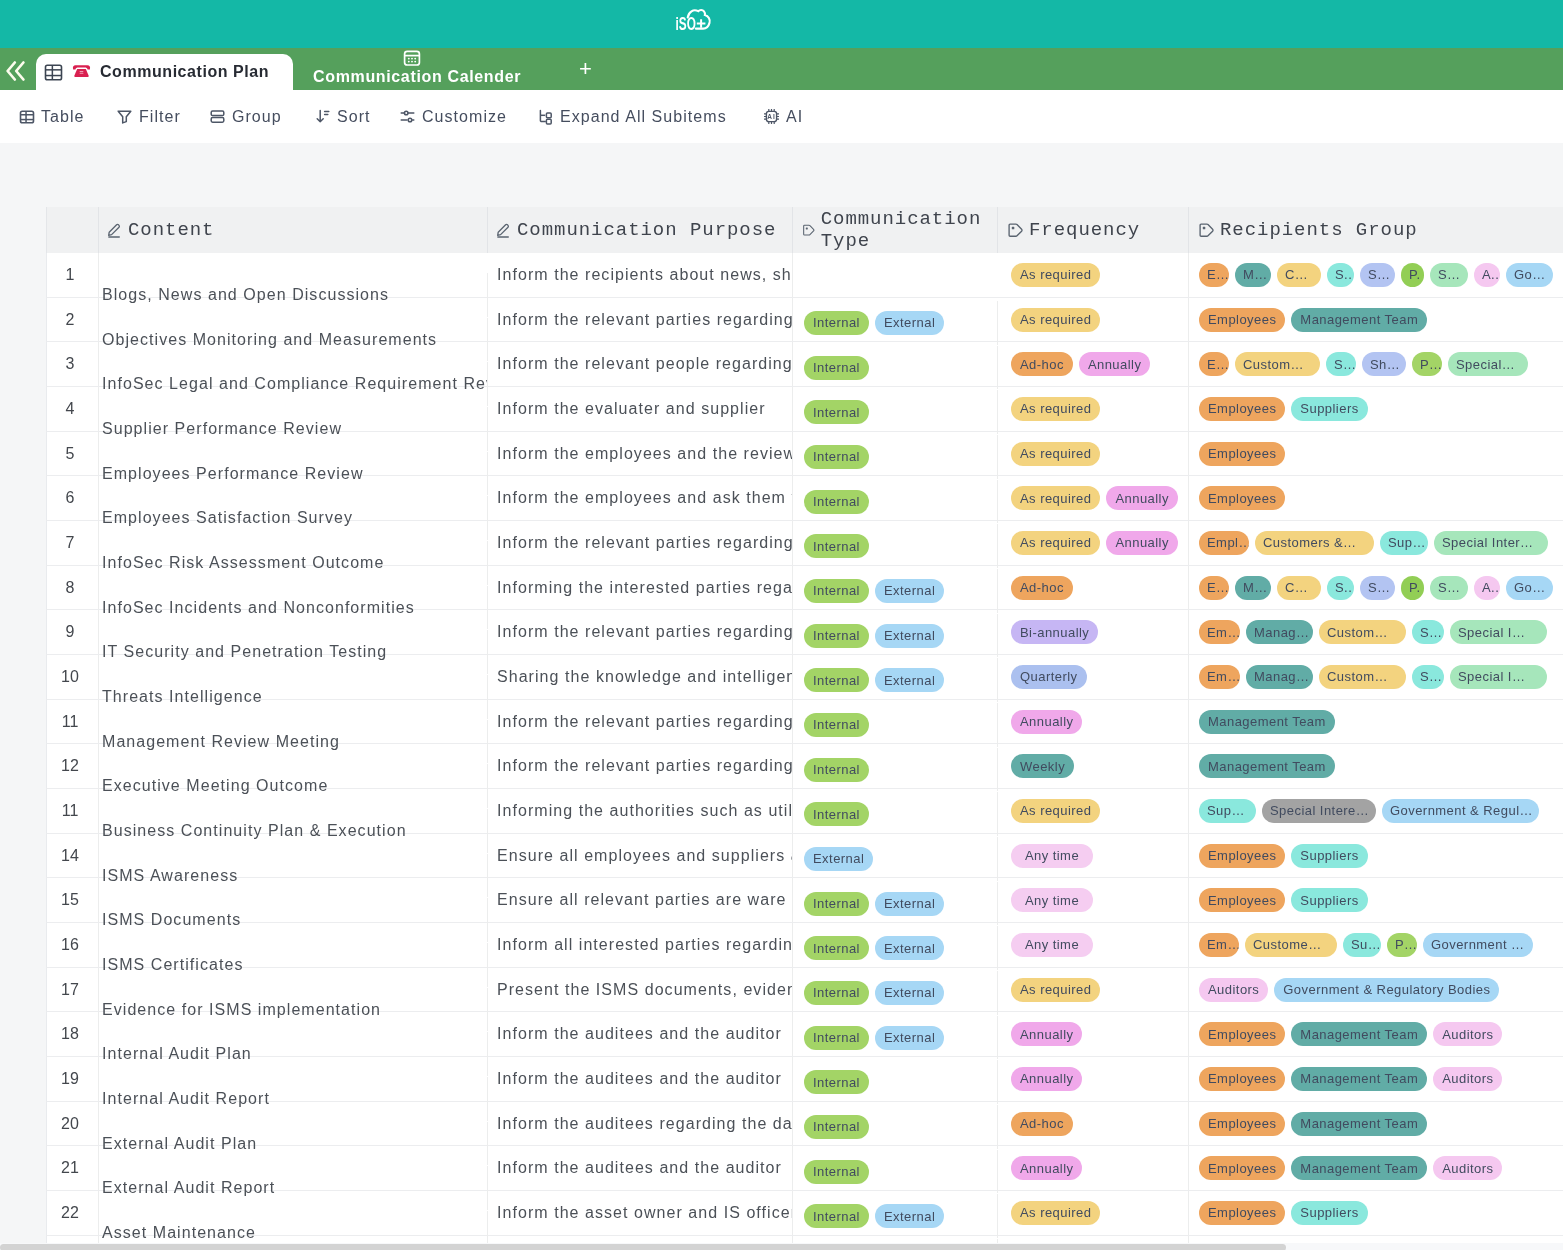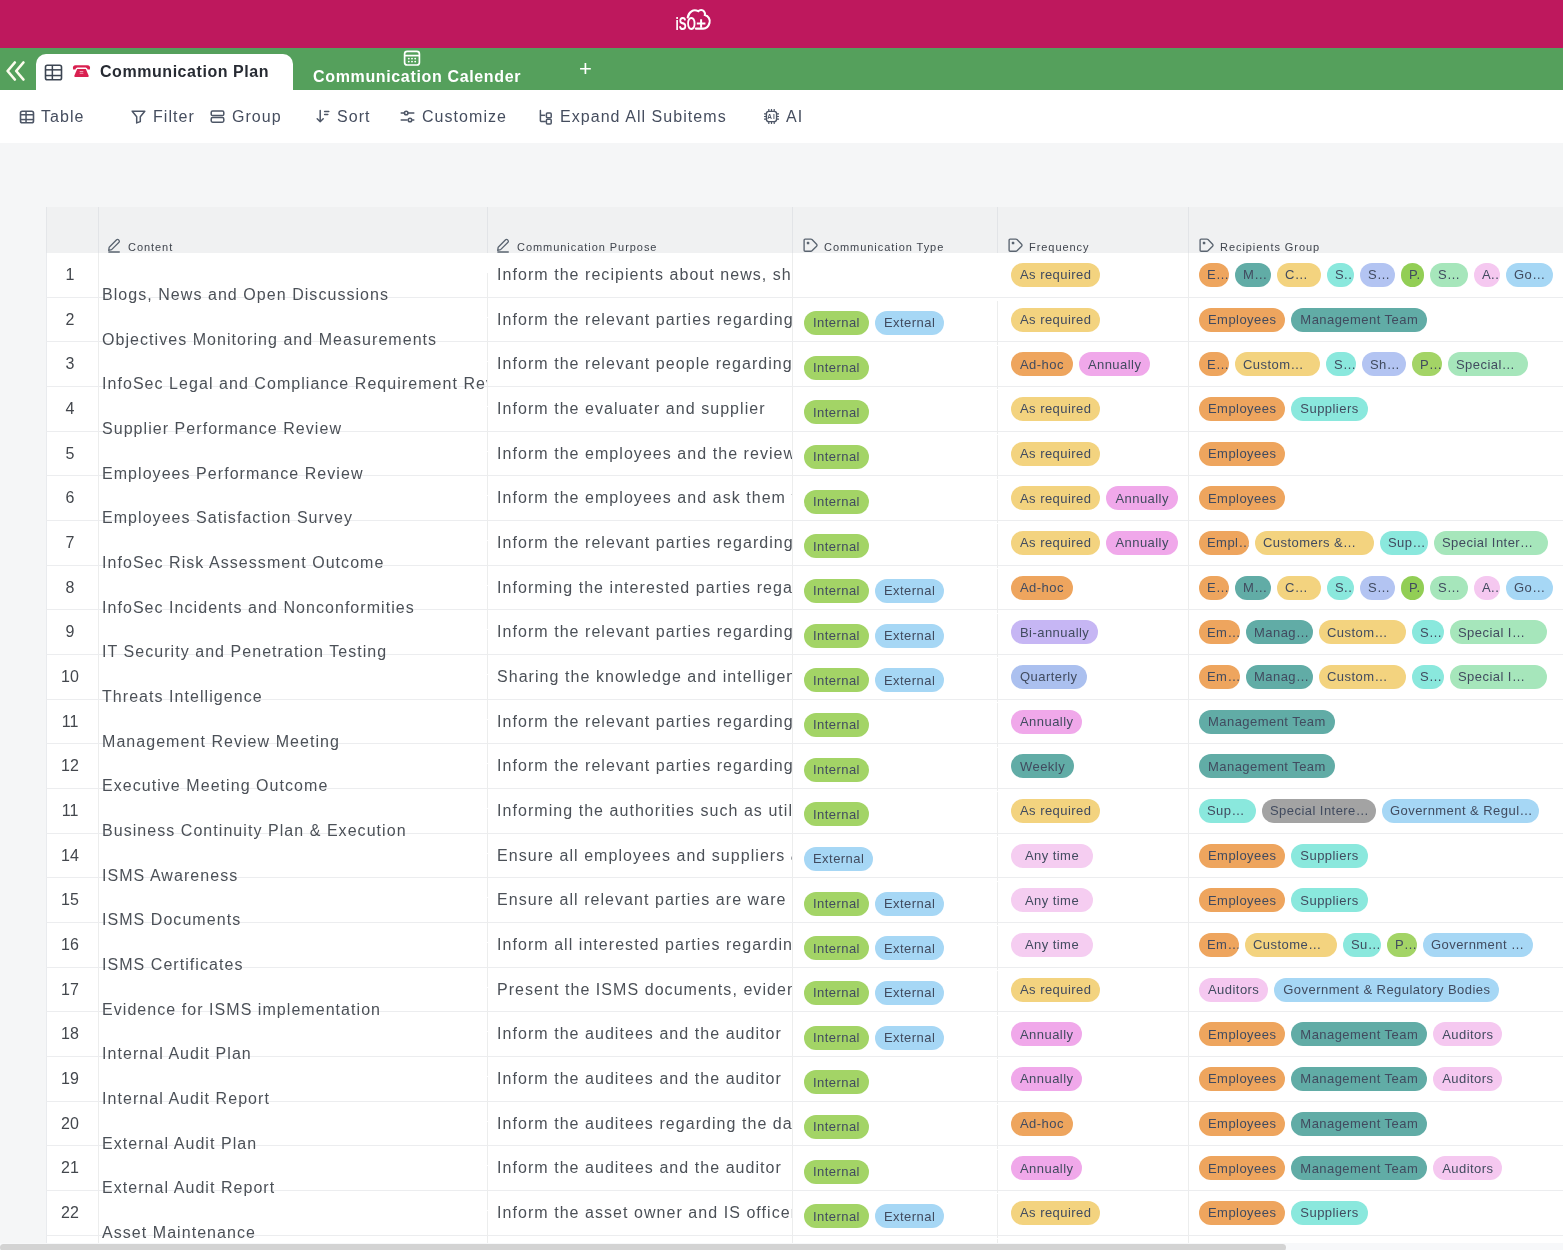--- a/index.html
+++ b/index.html
@@ -1,34 +1,34 @@
 <!DOCTYPE html>
 <html><head>
 <meta charset="utf-8">
 <style>
   * { margin:0; padding:0; box-sizing:border-box; }
   html,body { width:1563px; height:1250px; overflow:hidden; background:#f5f6f7;
     font-family:"Liberation Sans", sans-serif; }
-  .topbar { position:absolute; left:0; top:0; width:1563px; height:48px; background:#be185d; }
+  .topbar { position:absolute; left:0; top:0; width:1563px; height:48px; background:#14b8a6; }
   .tabstrip { position:absolute; left:0; top:48px; width:1563px; height:42px; background:#55a05c; }
   .chev { position:absolute; left:5px; top:12px; }
   .tab-active { position:absolute; left:36px; top:6px; width:257px; height:36px; background:#ffffff;
     border-radius:10px 10px 0 0; display:flex; align-items:center; padding-left:8px; }
   .tab-active .label { font-size:16px; font-weight:bold; letter-spacing:0.55px; color:#272b33; margin-left:9px; }
   .tab2 { position:absolute; left:303px; top:0; height:42px; display:flex; align-items:center;flex-direction:column; }
   .tab2 .label { color:#fff; font-size:16px; font-weight:bold; letter-spacing:0.65px; margin-left:10px; }
   .plus { position:absolute; left:579px; top:0; height:42px; display:flex; align-items:center;
     color:#fff; font-size:22px; font-weight:300; }
   .toolbar { position:absolute; left:0; top:90px; width:1563px; height:53px; background:#ffffff; }
   .titem { position:absolute; top:0; height:53px; display:flex; align-items:center; color:#454d5e; font-size:16px; letter-spacing:1.05px; }
   .titem svg { margin-right:6px; }
   .tablewrap { position:absolute; left:46px; top:207px; }
   .hdr { display:flex; height:46px; background:#f0f1f2; border-left:1px solid #e4e6e9; }
-  .hcell { display:flex; align-items:flex-end; border-right:1px solid #e2e4e7; height:46px;
-    color:#3f444d; font-size:11px; letter-spacing:0.95px; }
+  .hcell { display:flex; align-items:center; border-right:1px solid #e2e4e7; height:46px;
+    color:#3f444d; font-size:19px; letter-spacing:0.95px;font-family:Liberation Mono, monospace; }
   .hcell svg { margin:0 6px 0 9px; }
   .row { display:flex; height:44.68px; background:#ffffff; border-bottom:1px solid #ecedef; border-left:1px solid #e9ebee; }
   .cell { border-right:1px solid #eceded; height:100%; display:flex; align-items:center; overflow:hidden; }
   .c-num   { width:52px; justify-content:center; padding-right:5px; color:#43474d; font-size:16px; }
   .c-cont  { width:389px; padding-left:3px; color:#4b5057; font-size:16px; letter-spacing:1.05px; white-space:nowrap;margin-top:20px; }
   .c-purp  { width:305px; padding-left:9px; color:#4b5057; font-size:16px; letter-spacing:1.05px; white-space:nowrap; }
   .c-type  { width:205px; padding-left:11px;margin-top:48px; }
   .c-freq  { width:191px; padding-left:13px; }
   .c-rec   { width:374px; padding-left:10px; border-right:none; }
   .pill { display:inline-flex; align-items:center; flex:none; height:24px; border-radius:12px;
@@ -82,21 +82,21 @@
 <div class="toolbar" id="toolbar">
     <div class="titem" style="left:19px">
       <svg width="16" height="16" viewBox="0 0 16 16" fill="none">
         <rect x="1.5" y="2.2" width="13" height="11.6" rx="1.8" stroke="#4d5666" stroke-width="1.6"></rect>
         <path d="M1.5 5.76 H14.5" stroke="#4d5666" stroke-width="1.5"></path>
         <path d="M1.5 10.56 H14.5" stroke="#4d5666" stroke-width="1.5"></path>
         <path d="M7.04 2.2 V13.8" stroke="#4d5666" stroke-width="1.5"></path>
       </svg>
       <span>Table</span>
     </div>
-    <div class="titem" style="left:130px">
+    <div class="titem" style="left:116px">
       <svg width="17" height="17" viewBox="0 0 17 17" fill="none">
         <path d="M2.2 3.2 H14.8 L10.3 8.8 V13.6 L6.7 14.9 V8.8 Z" stroke="#4d5666" stroke-width="1.5" stroke-linejoin="round"></path>
       </svg>
       <span>Filter</span>
     </div>
     <div class="titem" style="left:209px">
       <svg width="17" height="17" viewBox="0 0 17 17" fill="none">
         <rect x="2.2" y="3" width="12.6" height="4.6" rx="1.4" stroke="#4d5666" stroke-width="1.5"></rect>
         <rect x="2.2" y="9.6" width="12.6" height="4.6" rx="1.4" stroke="#4d5666" stroke-width="1.5"></rect>
       </svg>

